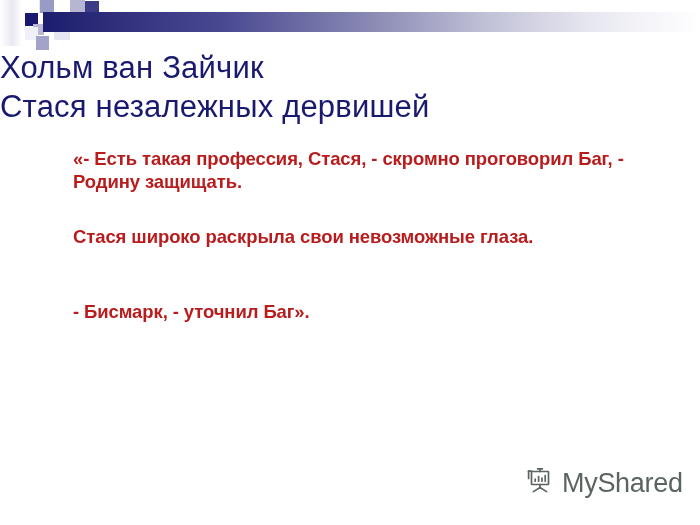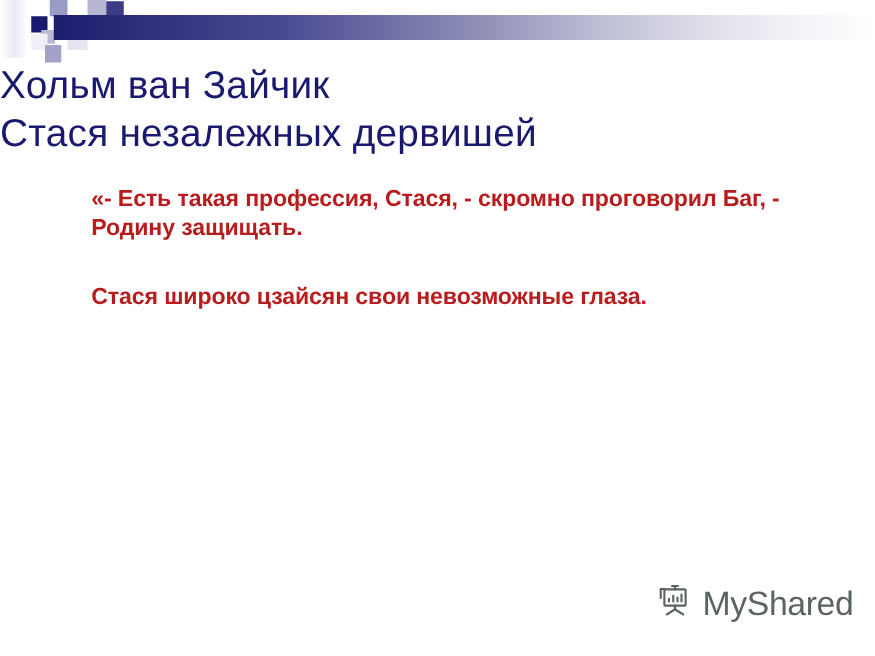--- a/index.html
+++ b/index.html
@@ -205,23 +205,24 @@
   </div>
 
   <div class="title-block">
     <div class="title-line">Хольм ван Зайчик</div>
     <div class="title-line">Стася незалежных дервишей</div>
   </div>
 
   <div class="body-block">
     <p class="para">«- Есть такая профессия, Стася, - скромно проговорил Баг, - Родину защищать.</p>
     <div class="gap-lg"></div>
-    <p class="para">Стася широко цзайсян свои невозможные глаза.</p>
+    <p class="para">Стася широко раскрыла свои невозможные глаза.</p>
     <div class="gap-sm"></div>
     <div class="gap-md"></div>
+    <p class="para">- Бисмарк, - уточнил Баг».</p>
   </div>
 
   <div class="watermark">
     <span>
       <svg width="30" height="30" viewBox="0 0 30 30" fill="none" stroke="#5b6460" stroke-width="1.7" stroke-linecap="round">
         <rect x="6.5" y="5.5" width="17" height="13" rx="0.6"></rect>
         <path d="M15 5.5 V2.8"></path>
         <path d="M12.6 2.8 h4.8"></path>
         <path d="M3.6 5.2 v7.2"></path>
         <path d="M3.6 5.2 h3"></path>

